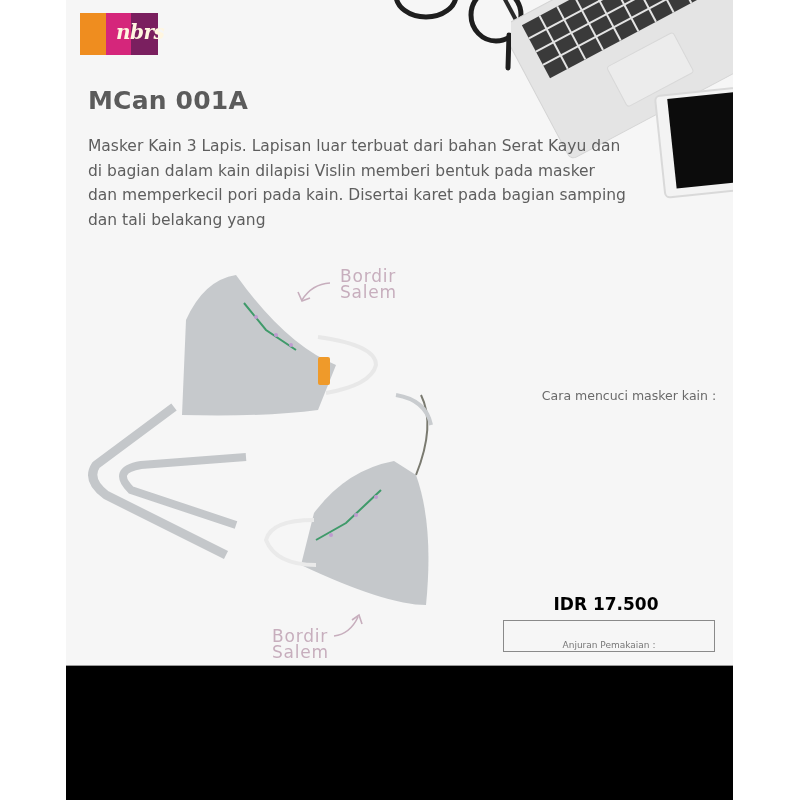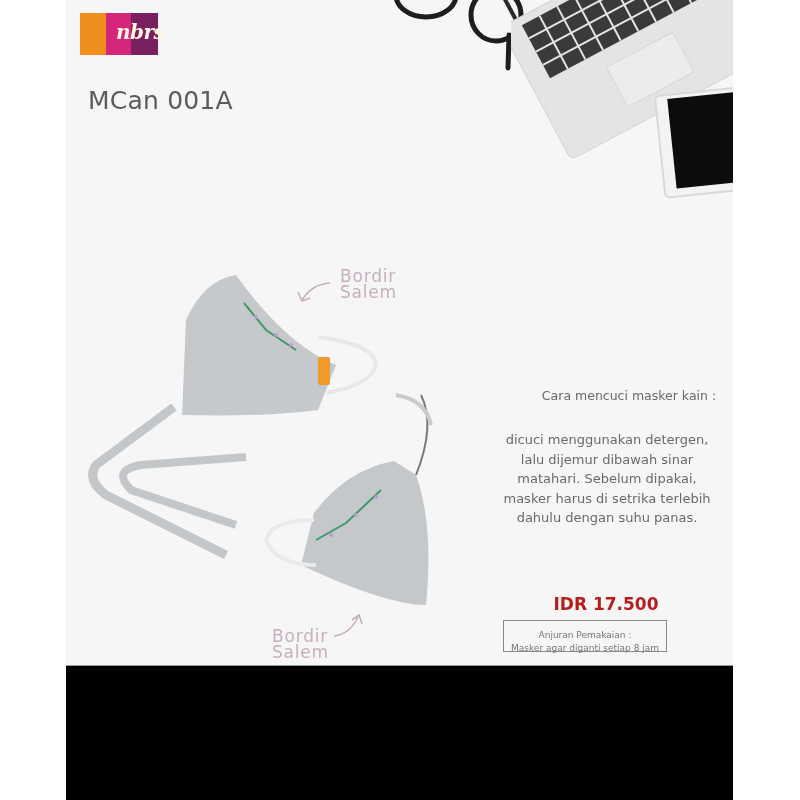--- a/index.html
+++ b/index.html
@@ -7,41 +7,41 @@
          font-family:"DejaVu Sans", sans-serif; }
   .poster { position:absolute; left:66px; top:0; width:667px; height:666px; background:#f6f6f6; overflow:hidden; }
   .bottom-black { position:absolute; left:66px; top:666px; width:667px; height:134px; background:#000; }
   .divider { position:absolute; left:66px; top:665px; width:667px; height:2px; background:#9a9a9a; }
 
   .logo { position:absolute; left:14px; top:13px; width:78px; height:42px;
           background:linear-gradient(90deg,#ef8d1f 0 33%,#d5267b 33% 66%,#7a1f5f 66% 100%); }
   .logo span { position:absolute; left:0; right:0; top:7px; text-align:center; color:#fff6e0;
                font-family:"DejaVu Serif", serif; font-style:italic; font-size:20px; font-weight:bold; letter-spacing:-0.5px;padding-left:36px; }
 
-  .title { position:absolute; left:22px; top:86px; font-size:25px; color:#5b5b5b; font-weight:normal; letter-spacing:0.2px; }
+  .title { position:absolute; left:22px; top:86px; font-size:25px; color:#5b5b5b; font-weight:bold; letter-spacing:0.2px; }
   .desc { position:absolute; left:22px; top:134px; width:540px; font-size:15.5px; line-height:24.5px; color:#5e5e5e; }
 
   .glasses { position:absolute; left:325px; top:-20px; }
   .laptop { position:absolute; left:445px; top:-40px; }
   .tablet { position:absolute; left:588px; top:86px; }
 
   .bordir { position:absolute; color:#c7aebd; font-size:17px; line-height:16px; letter-spacing:0.8px; }
   .bordir.top { left:274px; top:268px; }
   .bordir.bottom { left:206px; top:628px; }
   .arrow { position:absolute; }
 
   .masks { position:absolute; left:20px; top:265px; }
 
   .size-box { position:absolute; left:441px; top:352px; width:195px; height:22px; border:1.5px solid #8a8a8a;
               font-size:11.5px; color:#6a6a6a; text-align:center; line-height:22px; }
   .wash-title { position:absolute; left:449px; top:388px; width:228px; text-align:center; font-size:12.5px; color:#6a6a6a; }
   .wash-text { position:absolute; left:426px; top:430px; width:230px; text-align:center; font-size:13px; line-height:19.5px; color:#6a6a6a; }
-  .price { position:absolute; left:426px; top:594px; width:228px; text-align:center; font-size:17px; font-weight:bold; color:#b91c1c; }
-  .usage-box { position:absolute; left:437px; top:620px; width:164px; height:32px; border:1.5px solid #8a8a8a;
-               font-size:9px; color:#777; text-align:center; line-height:13px; padding-top:8px; box-sizing:border-box; }
+  .price { position:absolute; left:426px; top:594px; width:228px; text-align:center; font-size:17px; font-weight:bold; color:#000000; }
+  .usage-box { position:absolute; left:437px; top:620px; width:212px; height:32px; border:1.5px solid #8a8a8a;
+               font-size:9px; color:#777; text-align:center; line-height:13px; padding-top:18px; box-sizing:border-box; }
 </style>
 </head>
 <body>
 
 <div class="poster">
 
   <svg class="glasses" width="140" height="100" viewBox="0 0 140 100">
     <ellipse cx="35" cy="15" rx="30" ry="22" fill="none" stroke="#1e1e1e" stroke-width="5"></ellipse>
     <ellipse cx="105" cy="35" rx="25" ry="26" fill="none" stroke="#1e1e1e" stroke-width="5"></ellipse>
     <line x1="118" y1="55" x2="117" y2="88" stroke="#1e1e1e" stroke-width="5" stroke-linecap="round"></line>
@@ -74,20 +74,21 @@
       <rect x="6" y="6" width="82" height="102" rx="5" fill="#f3f3f3" stroke="#d9d9d9" stroke-width="2"></rect>
       <rect x="18" y="10" width="70" height="90" fill="#0c0c0c"></rect>
     </g>
   </svg>
 
   <div class="logo">
     <span>nbrs</span>
   </div>
 
   <div class="title">MCan 001A</div>
+  <div class="desc">Masker Kain 3 Lapis. Lapisan luar terbuat dari bahan Serat Kayu dan di bagian dalam kain dilapisi Vislin memberi bentuk pada masker dan memperkecil pori pada kain. Disertai karet pada bagian samping dan tali belakang yang</div>
 
   <svg class="masks" width="400" height="360" viewBox="0 0 400 360">
 
     <path d="M88 142 L10 200 Q0 215 20 230 L140 290" fill="none" stroke="#c4c7ca" stroke-width="9" stroke-linejoin="round"></path>
     <path d="M160 192 L55 200 Q25 205 45 225 L150 260" fill="none" stroke="#c4c7ca" stroke-width="8"></path>
     <path d="M335 130 Q350 160 330 210" fill="none" stroke="#7a7a70" stroke-width="2"></path>
     <path d="M310 130 Q340 135 345 160" fill="none" stroke="#c9cccf" stroke-width="4"></path>
 
     <path d="M150 10 Q118 15 100 55 L96 150 Q180 152 232 145 L250 100 Q200 80 150 10 Z" fill="#c6c9cc"></path>
     <path d="M232 72 Q290 80 290 100 Q285 120 240 128" fill="none" stroke="#e8e8e8" stroke-width="4"></path>
@@ -126,22 +127,20 @@
   <svg class="arrow" style="left:266px;top:612px" width="34" height="28" viewBox="0 0 34 28">
     <path d="M2 24 Q18 22 26 5" fill="none" stroke="#c7aebd" stroke-width="1.6"></path>
     <path d="M20 8 L27 3 L30 12" fill="none" stroke="#c7aebd" stroke-width="1.6"></path>
   </svg>
   <div class="bordir bottom">
     <div>Bordir</div>
     <div>Salem</div>
   </div>
 
   <div class="wash-title">Cara mencuci masker kain :</div>
-  <div class="wash-text">dicuci menggunakan detergen, lalu dijemur dibawah sinar matahari. Sebelum dipakai, masker harus di setrika terlebih dahulu dengan suhu panas.</div>
   <div class="price">IDR 17.500</div>
   <div class="usage-box">
     <div>Anjuran Pemakaian :</div>
-    <div>Masker agar diganti setiap 8 jam</div>
   </div>
 </div>
 
 <div class="divider"></div>
 <div class="bottom-black"></div>
 
 </body></html>

